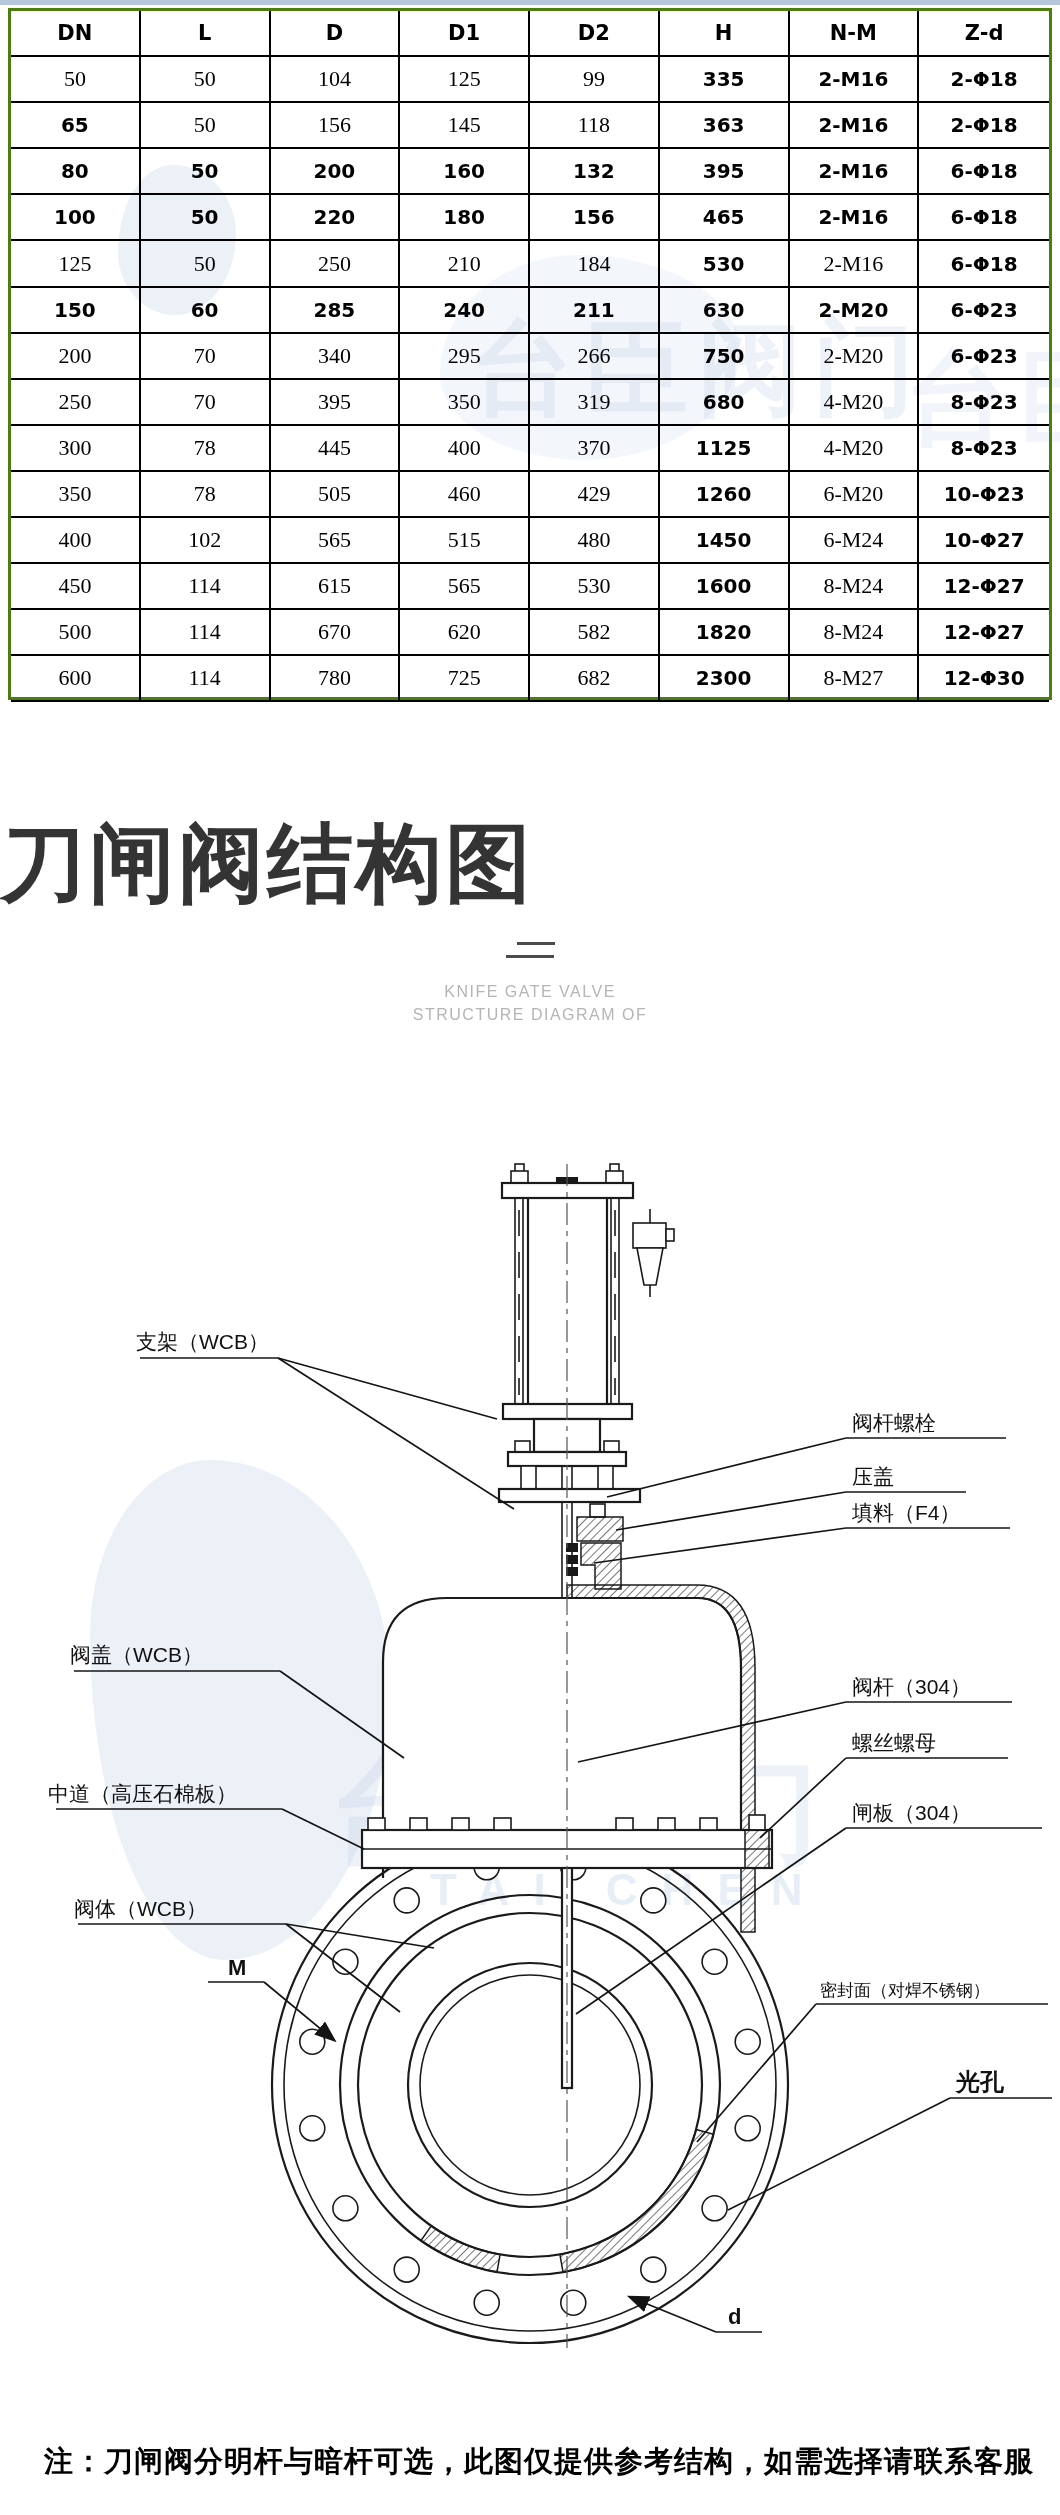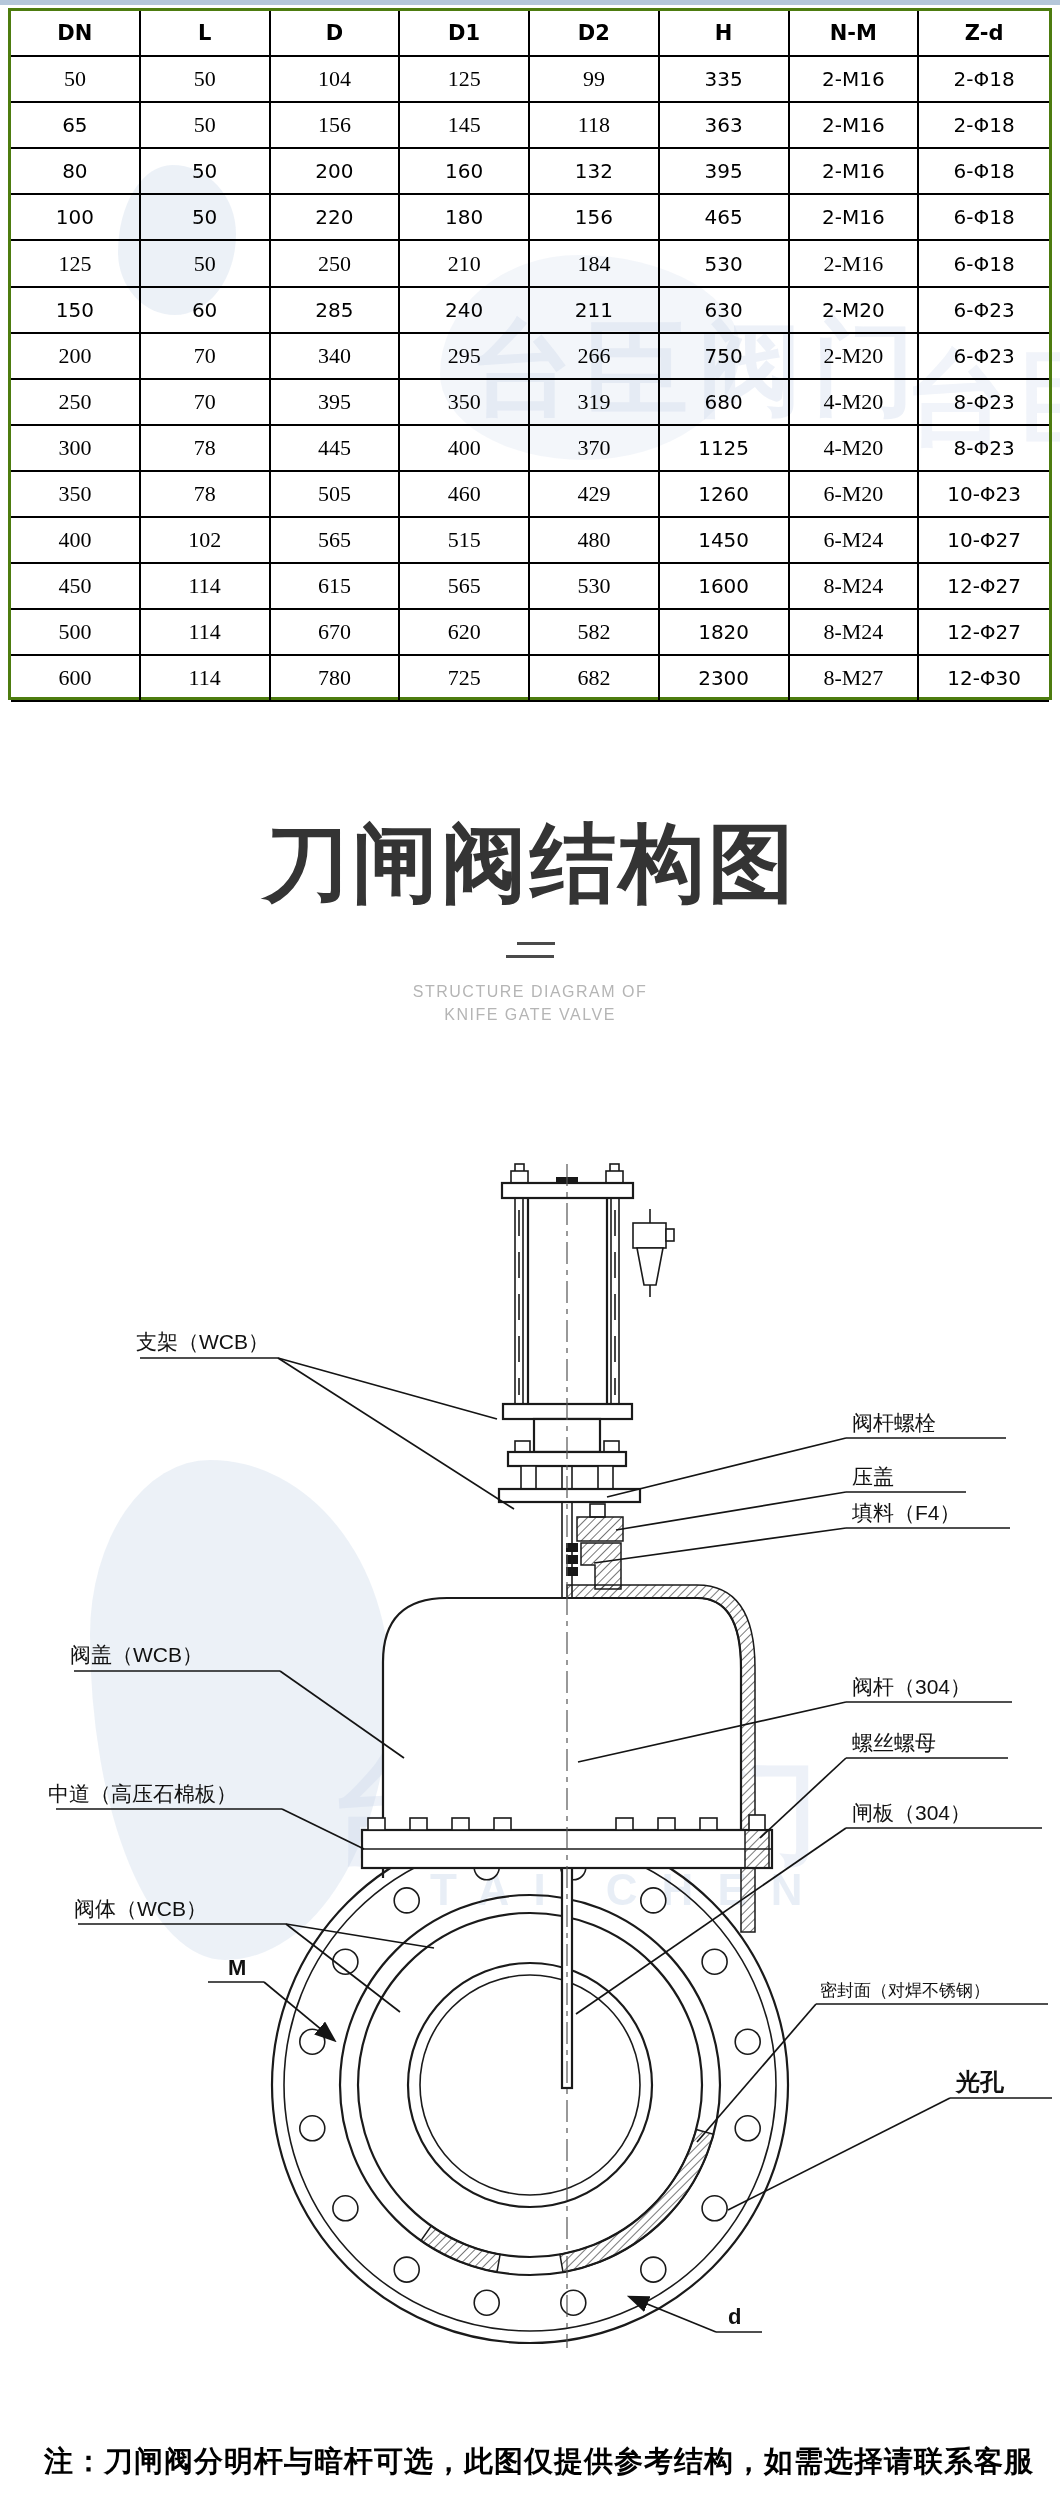--- a/index.html
+++ b/index.html
@@ -13,24 +13,24 @@
   .wm-text{font-weight:900;color:rgba(198,213,232,.32);letter-spacing:10px;white-space:nowrap;}
   .wm-latin{font-weight:700;color:rgba(198,213,232,.40);letter-spacing:24px;white-space:nowrap;}
   
   .spec{position:absolute;top:8px;left:8px;width:1044px;height:692px;z-index:2;
         display:grid;grid-template-columns:repeat(8,1fr);grid-auto-rows:46.1px;
         border:3px solid #4d7c0f;box-sizing:border-box;background:transparent;}
   .cell{border-right:2px solid #000;border-bottom:2px solid #000;
         display:flex;align-items:center;justify-content:center;
         font-family:"Liberation Serif",serif;font-size:22px;color:#000;box-sizing:border-box;}
   .cell:nth-child(8n){border-right:none;}
-  .cell.b{font-family:"DejaVu Sans",sans-serif;font-weight:400;font-size:20px;}
+  .cell.b{font-family:"DejaVu Sans",sans-serif;font-weight:700;font-size:20px;}
   .cell.th{font-family:"DejaVu Sans",sans-serif;font-weight:700;font-size:21px;}
   
-  .main-title{position:absolute;top:818px;left:0;width:1060px;text-align:center;z-index:2;
+  .main-title{position:absolute;top:818px;left:0;width:1060px;text-align:left;z-index:2;
         font-size:86px;font-weight:900;color:#343434;letter-spacing:3px;line-height:1.05;}
   .divider{position:absolute;top:942px;left:0;width:1060px;display:flex;flex-direction:column;
         align-items:center;z-index:2;}
   .divider .d1{width:38px;height:3px;background:#4a4a4a;margin-left:12px;}
   .divider .d2{width:48px;height:3px;background:#4a4a4a;margin-top:10px;margin-left:0;}
   .subtitle{position:absolute;top:980px;left:0;width:1060px;text-align:center;z-index:2;
         font-size:16px;color:#b5b5b5;letter-spacing:1.5px;line-height:1.45;font-weight:500;}
   
   .diagram-svg{position:absolute;top:1140px;left:0;z-index:2;}
   .ln1{fill:none;stroke:#1a1a1a;stroke-width:1.6;}
@@ -183,22 +183,22 @@
       <div class="cell">8-M27</div>
       <div class="cell b">12-Φ30</div>
     </div>
 
   <div class="main-title">刀闸阀结构图</div>
   <div class="divider">
     <div class="d1"></div>
     <div class="d2"></div>
   </div>
   <div class="subtitle">
+    <div>KNIFE GATE VALVE</div>
     <div>STRUCTURE DIAGRAM OF</div>
-    <div>KNIFE GATE VALVE</div>
   </div>
 
   <svg class="diagram-svg" width="1060" height="1215" viewBox="0 0 1060 1215">
     <defs>
       <pattern id="hatch" patternUnits="userSpaceOnUse" width="6" height="6" patternTransform="rotate(45)">
         <line x1="0" y1="0" x2="0" y2="6" stroke="#1b1b1b" stroke-width="1.2"></line>
       </pattern>
       <marker id="arr" markerWidth="13" markerHeight="10" refX="11" refY="5" orient="auto">
         <path d="M0,0 L13,5 L0,10 Z" fill="#141414"></path>
       </marker>

